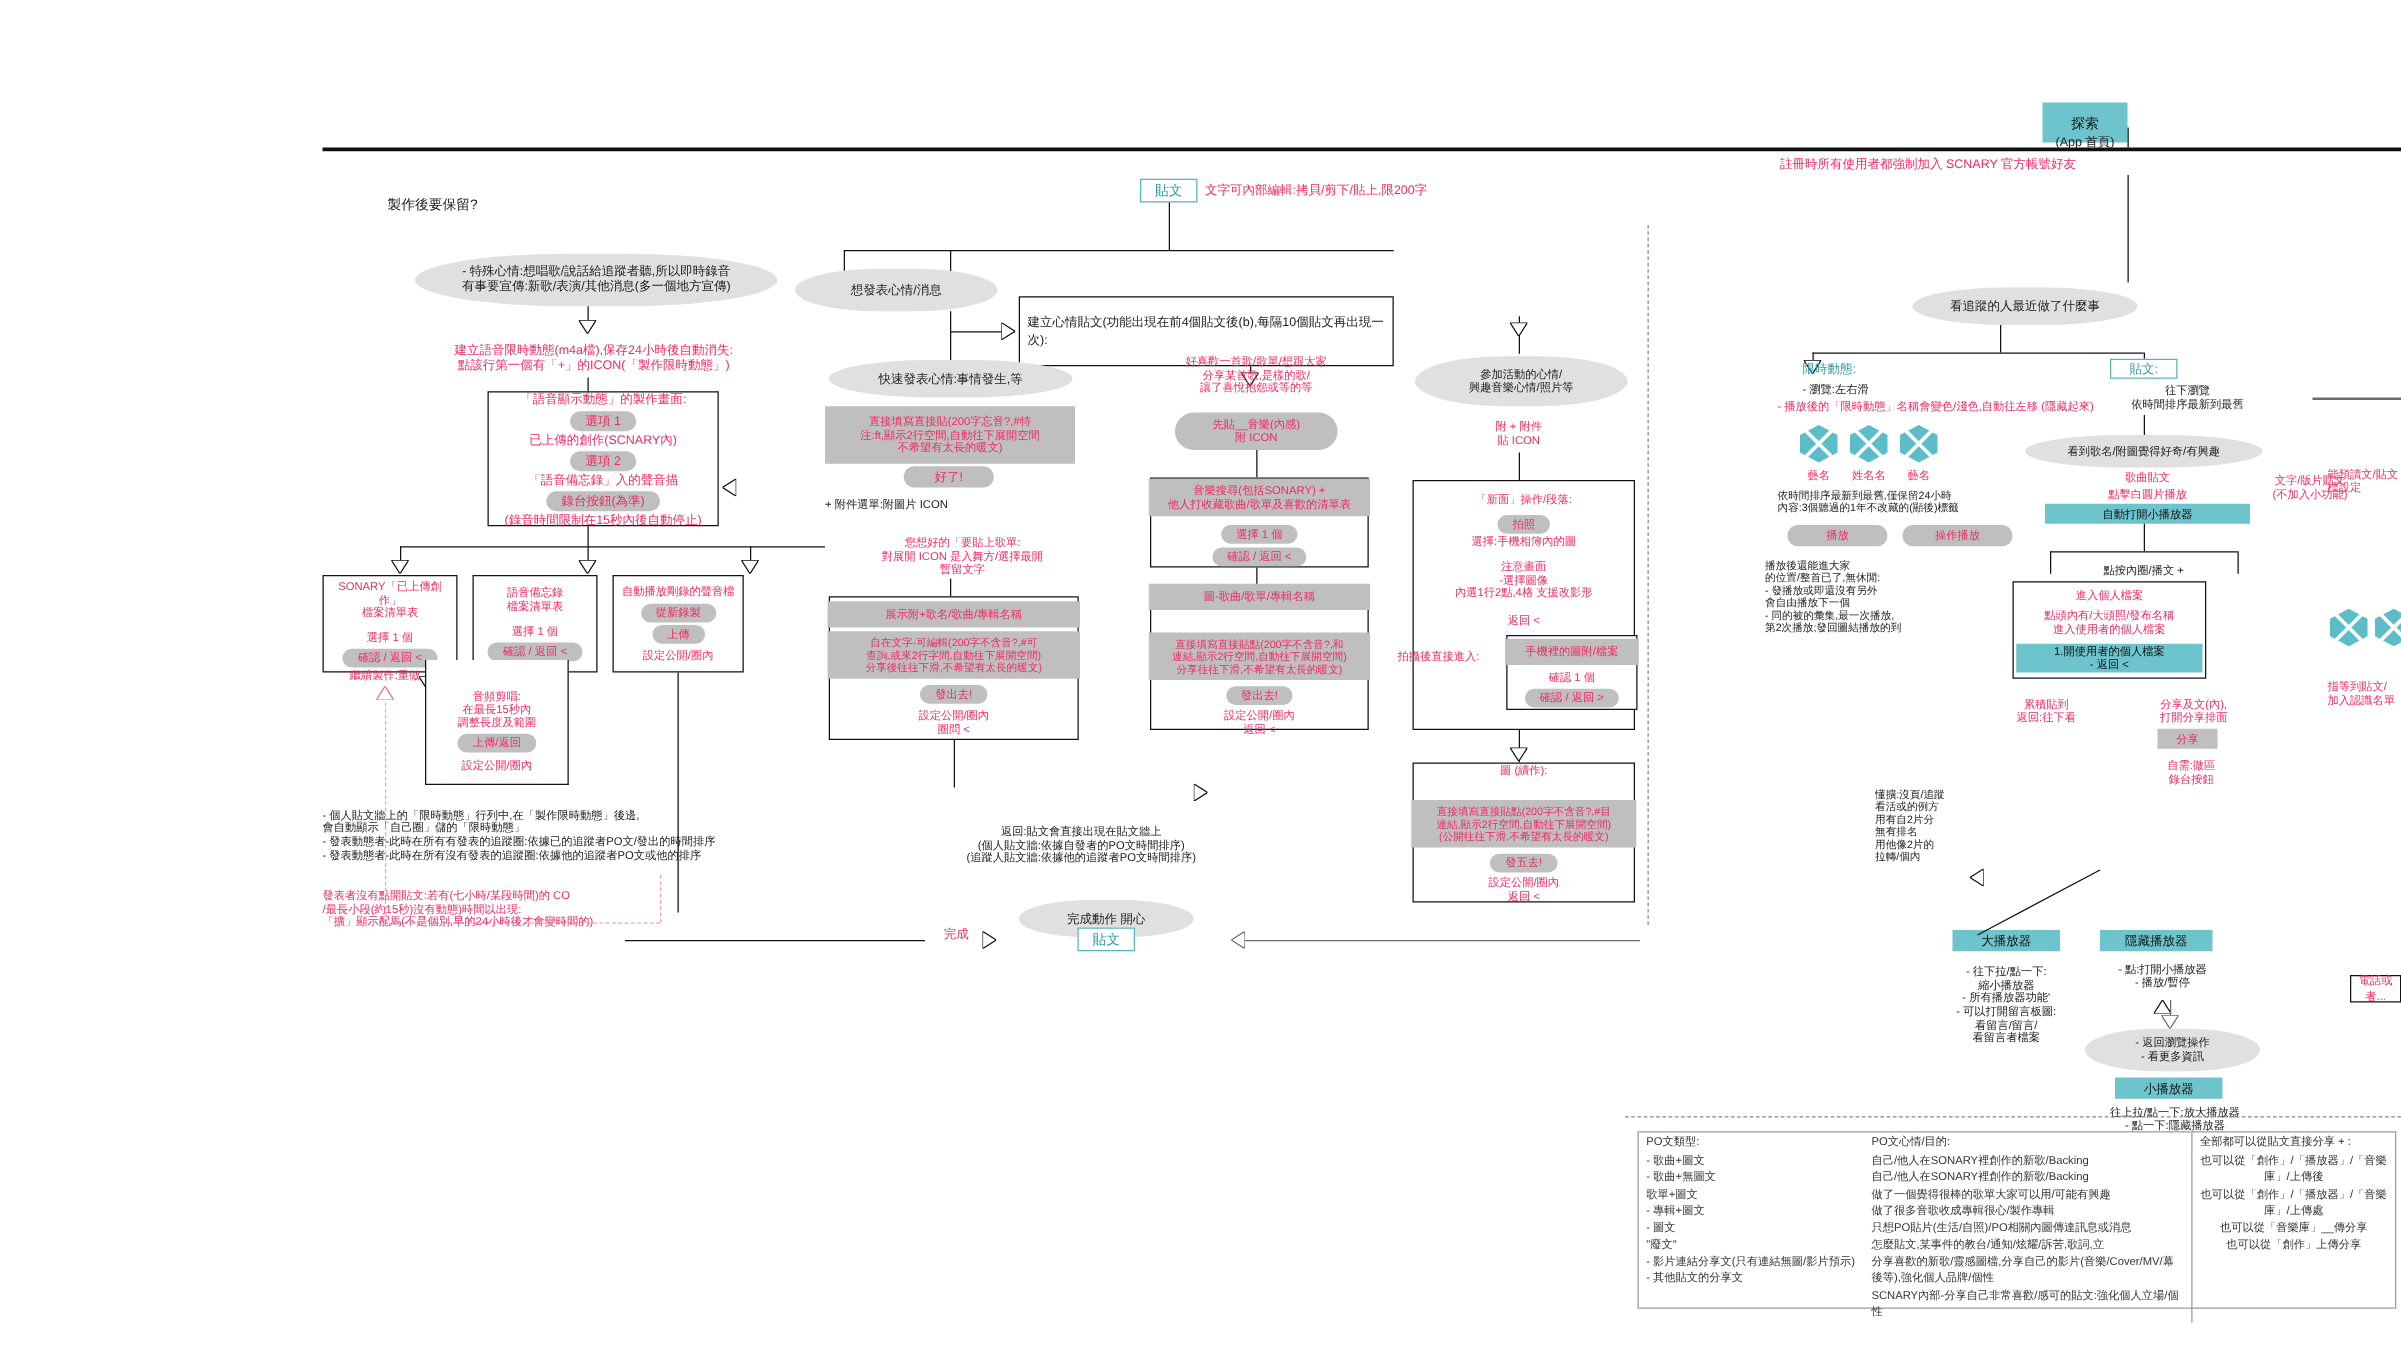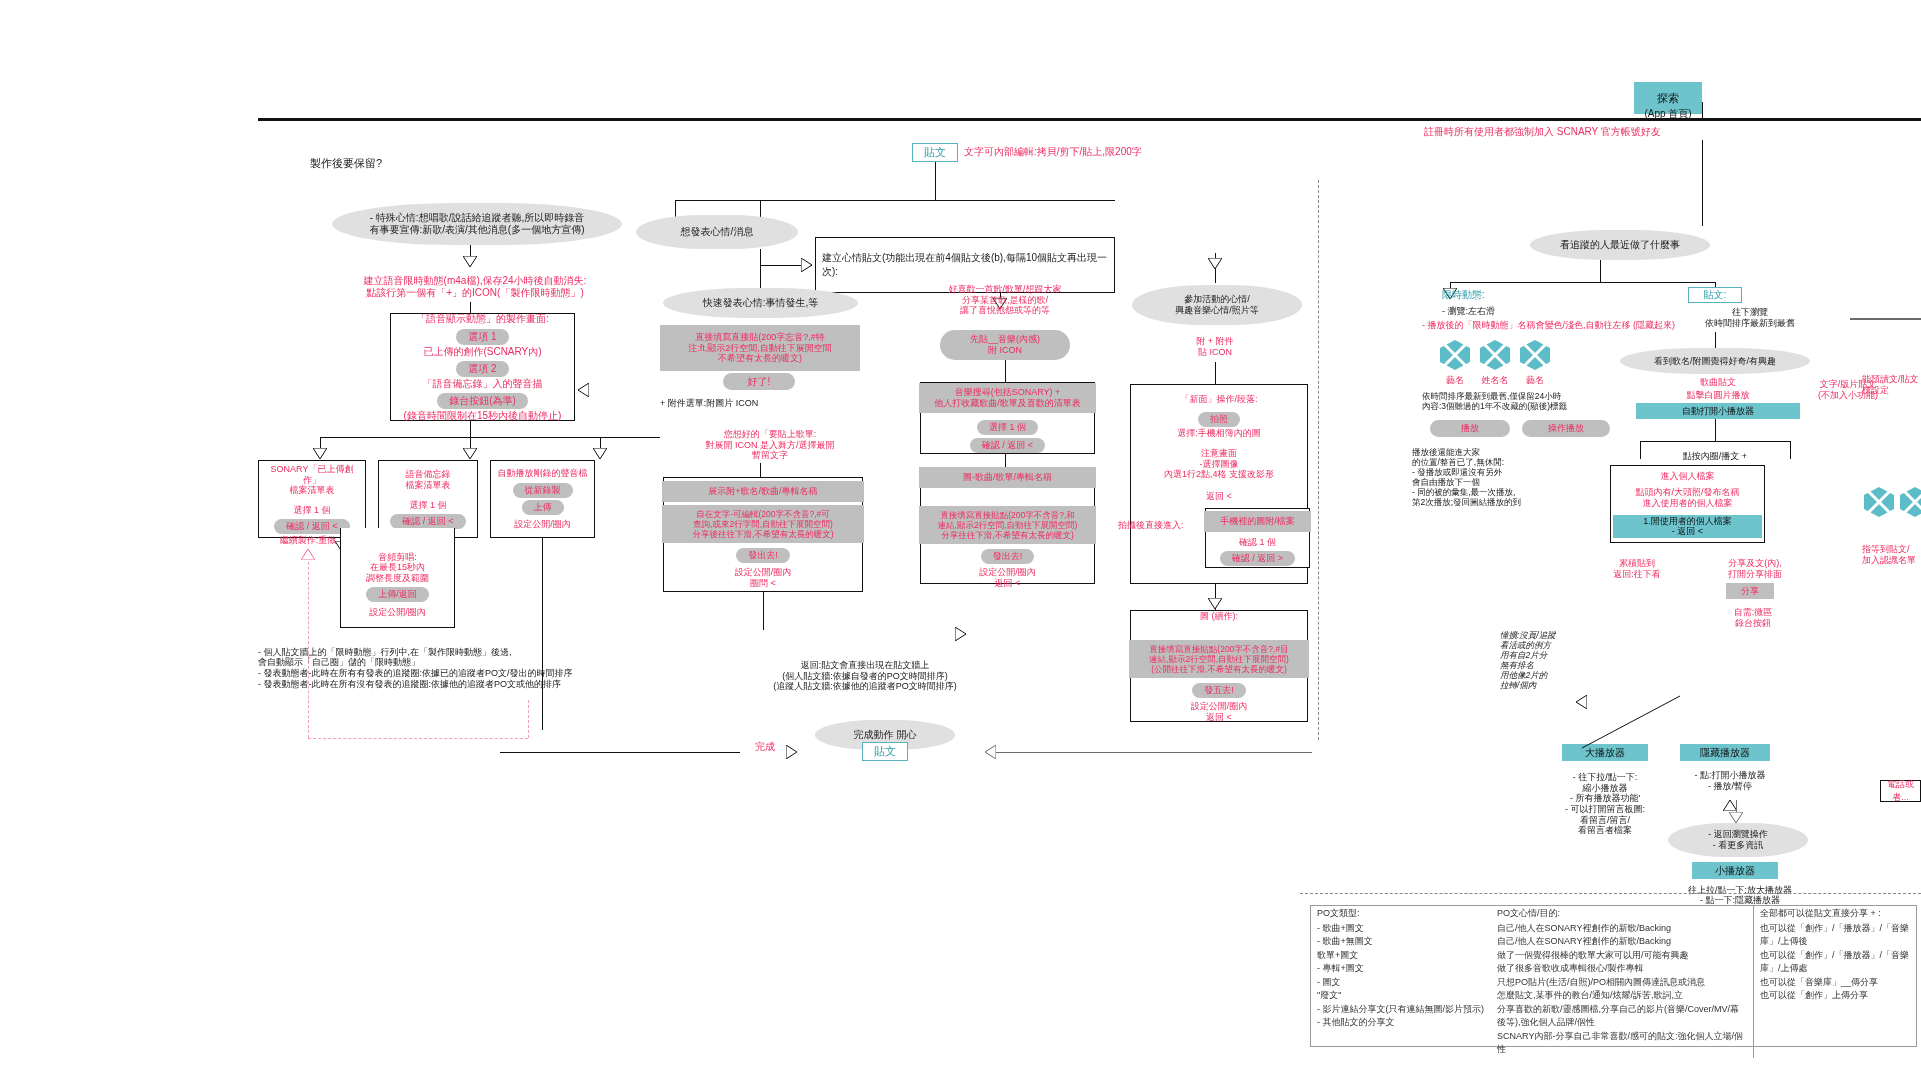--- a/index.html
+++ b/index.html
@@ -219,20 +219,25 @@
   <div class="dash-v dash-pink" style="left:528px;top:700px;height:38px;"></div>
 
   <div class="vline" style="left:542px;top:538px;height:192px;"></div>
 
   <div class="node plain c-dark txt left" style="left:258px;top:640px;width:370px;height:56px;font-size:9px;">
     <span>- 個人貼文牆上的「限時動態」行列中,在「製作限時動態」後邊,
 會自動顯示「自己圈」儲的「限時動態」
 - 發表動態者-此時在所有有發表的追蹤圈:依據已的追蹤者PO文/發出的時間排序
 - 發表動態者-此時在所有沒有發表的追蹤圈:依據他的追蹤者PO文或他的排序</span>
   </div>
+  <div class="node plain c-red txt left" style="left:258px;top:705px;width:370px;height:44px;font-size:9px;">
+    <span>發表者沒有點開貼文:若有(七小時/某段時間)的 CO
+/最長小段(約15秒)沒有動態)時間以出現:
+「擴」顯示配馬(不是個別,早的24小時後才會變時間的)</span>
+  </div>
 
   <div class="node plain c-red" style="left:740px;top:740px;width:50px;height:14px;font-size:10px;">
     <span>完成</span>
   </div>
 
   <div class="node cloud" style="left:636px;top:215px;width:162px;height:34px;font-size:10px;">
     <span>想發表心情/消息</span>
   </div>
   <div class="vline" style="left:760px;top:249px;height:16px;"></div>
   <div class="hline" style="left:760px;top:265px;width:52px;"></div>
@@ -543,21 +548,21 @@
 打開分享排面</span>
   </div>
   <div class="node graybox c-red" style="left:1726px;top:583px;width:48px;height:16px;font-size:9px;">
     <span>分享</span>
   </div>
   <div class="node plain c-red txt" style="left:1710px;top:604px;width:86px;height:28px;font-size:9px;">
     <span>自需:微區
 錄台按鈕</span>
   </div>
 
-  <div class="node plain c-dark txt left" style="left:1500px;top:638px;width:200px;height:44px;font-size:8.5px;font-style:italic;">
+  <div class="node plain c-dark txt left" style="left:1500px;top:638px;width:200px;height:44px;font-size:8.5px;">
     <span>懂擴:沒頁/追蹤
 看活或的例方
 用有自2片分
 無有排名
 用他像2片的
 拉轉/個內</span>
   </div>
 
   <div class="node tealbox" style="left:1562px;top:744px;width:86px;height:17px;font-size:10px;">
     <span>大播放器</span>
@@ -660,21 +665,21 @@
         <td style="padding-top:0;">
           <div>自己/他人在SONARY裡創作的新歌/Backing</div>
           <div>自己/他人在SONARY裡創作的新歌/Backing</div>
           <div>做了一個覺得很棒的歌單大家可以用/可能有興趣</div>
           <div>做了很多音歌收成專輯很心/製作專輯</div>
           <div>只想PO貼片(生活/自照)/PO相關內圖傳達訊息或消息</div>
           <div>怎麼貼文,某事件的教台/通知/炫耀/訴苦,歌詞,立</div>
           <div>分享喜歡的新歌/靈感圖檔,分享自己的影片(音樂/Cover/MV/幕後等),強化個人品牌/個性</div>
           <div>SCNARY內部-分享自己非常喜歡/感可的貼文:強化個人立場/個性</div>
         </td>
-        <td class="col3" style="padding-top:0;">
+        <td class="col3" style="padding-top:0;text-align:center;">
           <div>也可以從「創作」/「播放器」/「音樂庫」/上傳後</div>
           <div>也可以從「創作」/「播放器」/「音樂庫」/上傳處</div>
           <div>也可以從「音樂庫」__傳分享</div>
           <div>也可以從「創作」上傳分享</div>
         </td>
       </tr>
     </tbody>
       </table>
   </div>
 

